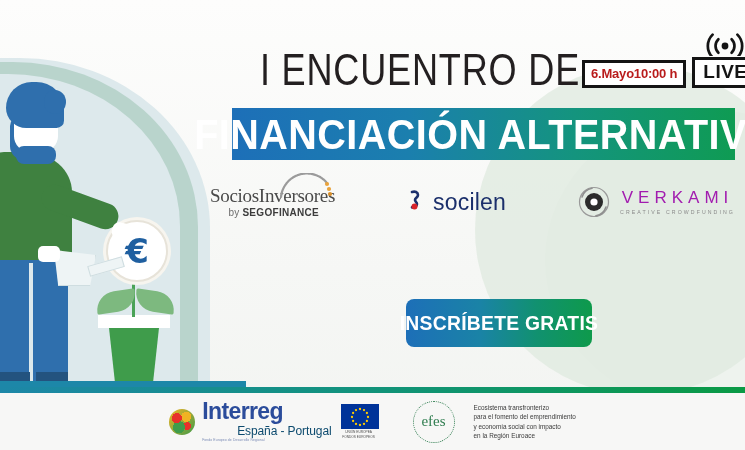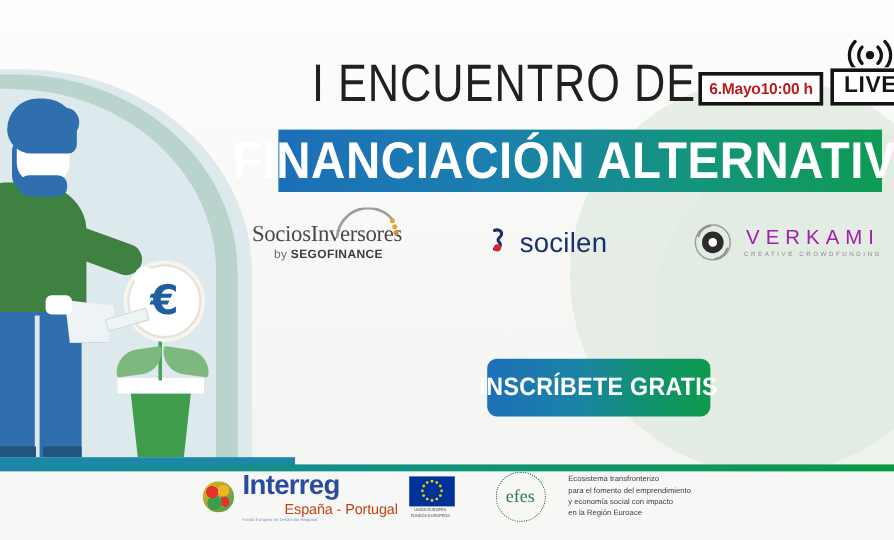--- a/index.html
+++ b/index.html
@@ -457,21 +457,21 @@
     background: linear-gradient(90deg, #1d87a8 0%, #12927f 45%, #0a9a45 100%);
   }
   .footer {
     position: absolute;
     left: 0;
     top: 393px;
     width: 745px;
     height: 57px;
     background: #f7f7f6;
     display: flex;
-    align-items: flex-start;
+    align-items: center;
     justify-content: center;
     gap: 34px;
   }
 
   .interreg { display: flex; align-items: center; gap: 7px; }
   .ir-mark {
     width: 26px;
     height: 26px;
     border-radius: 50%;
     background:
@@ -483,21 +483,21 @@
   }
   .ir-text { display: flex; flex-direction: column; line-height: 1; }
   .ir-name {
     font-size: 23px;
     font-weight: bold;
     color: #2b4c9b;
     letter-spacing: -.6px;
   }
   .ir-region {
     font-size: 12px;
-    color: #c2410c;
+    color: #0c4a6e;
     margin-top: 2px;
     letter-spacing: -.1px;
     margin-left: 35px;
   }
   .ir-fine {
     font-size: 3.4px;
     color: #7b8bb5;
     margin-top: 2px;
     letter-spacing: .1px;
   }

